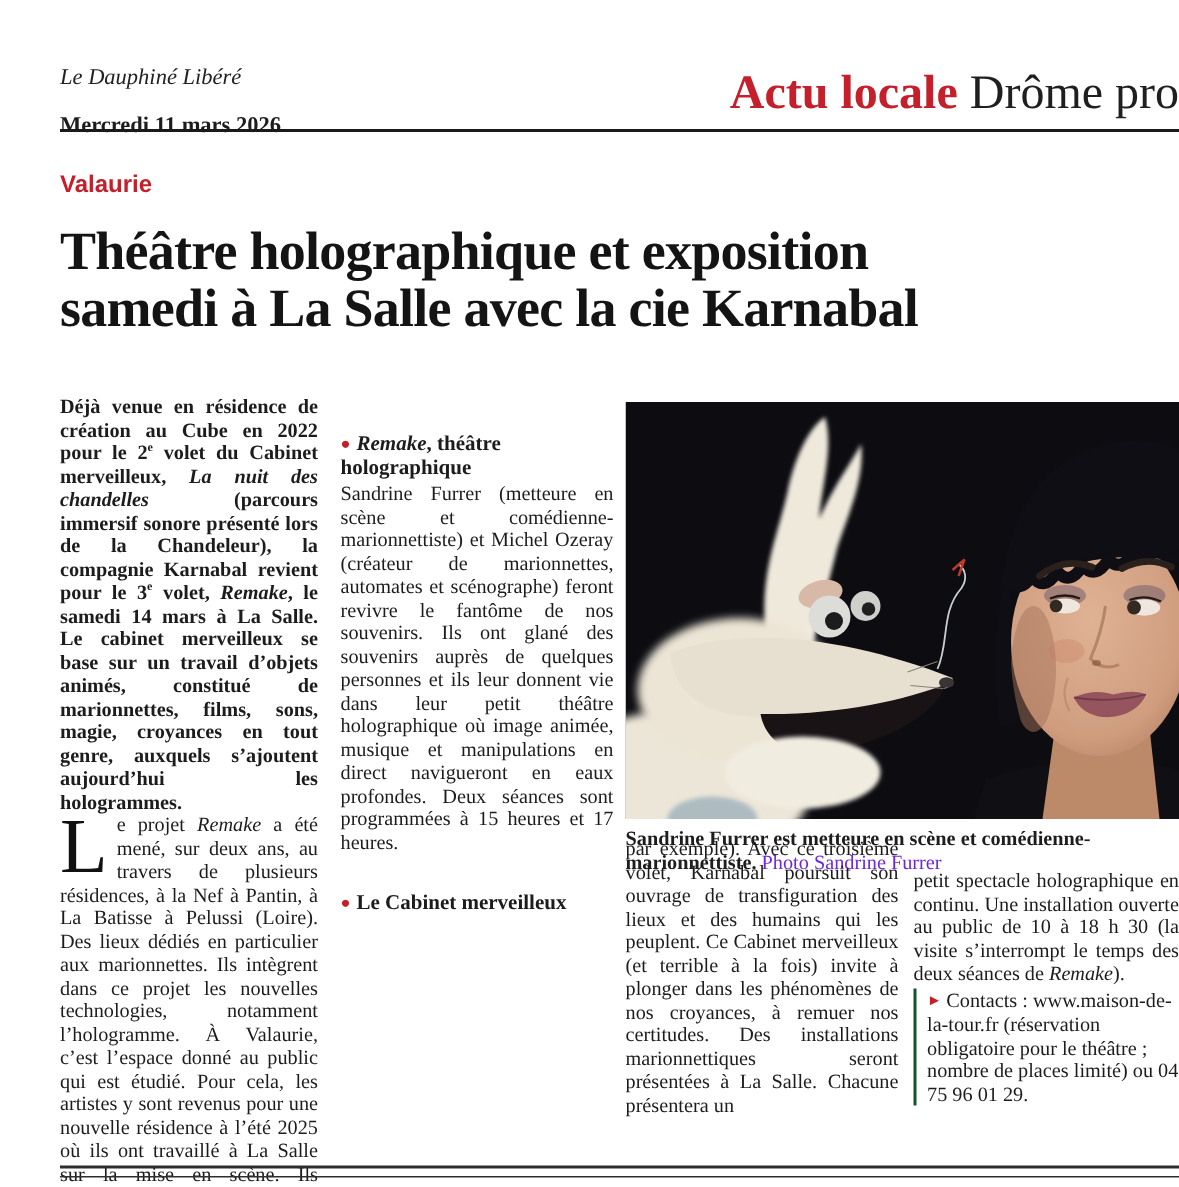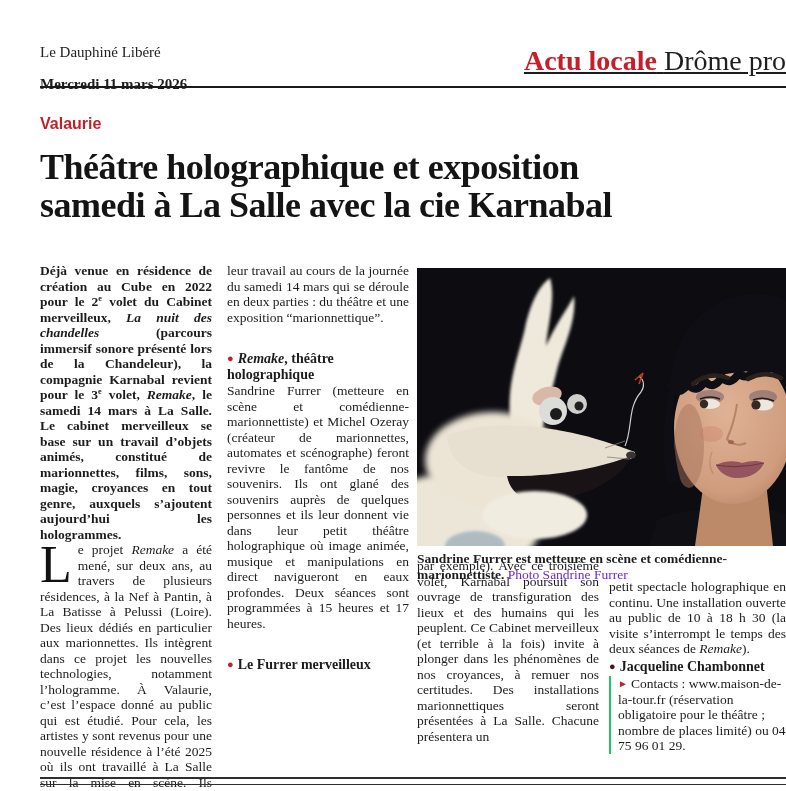--- a/index.html
+++ b/index.html
@@ -1,22 +1,22 @@
 <!DOCTYPE html>
 <html lang="fr"><head>
 <meta charset="utf-8">
 <style>
   html,body{margin:0;padding:0;background:#fff;}
   #page{position:relative;width:786px;height:791px;background:#ffffff;overflow:hidden;
         font-family:"Liberation Serif", serif;color:#1c1c1c;}
   
   .mast-left{position:absolute;left:40px;top:44px;}
-  .paper-name{font-size:15px;color:#222;}
+  .paper-name{font-style:italic;font-size:15px;color:#222;}
   .paper-date{font-weight:bold;font-size:15px;margin-top:15px;}
-  .mast-right{position:absolute;right:0;top:46px;white-space:nowrap;font-size:28px;line-height:30px;text-decoration:underline;}
+  .mast-right{position:absolute;right:0;top:46px;white-space:nowrap;font-size:32px;line-height:30px;}
   .section-label{color:#c41f2a;font-weight:bold;}
   .edition-label{color:#1f1f1f;}
   .top-rule{position:absolute;left:40px;right:0;top:86px;height:2px;background:#1a1a1a;}
   
   .kicker{position:absolute;left:40px;top:115px;font-family:"Liberation Sans",sans-serif;
           font-weight:bold;font-size:16px;color:#c41f2a;letter-spacing:0;}
   .headline{position:absolute;left:40px;top:148px;width:750px;font-weight:bold;color:#141414;
             font-size:36px;line-height:38px;letter-spacing:-0.5px;}
   .headline div{white-space:nowrap;}
   
@@ -35,21 +35,21 @@
   .bullet-dark{color:#46191c;font-size:11px;margin-right:4px;vertical-align:1px;}
   sup{font-size:60%;vertical-align:super;line-height:0;}
   
   .photo{position:absolute;left:417px;top:268px;width:369px;height:278px;}
   .photo svg{display:block;}
   .caption{position:absolute;left:417px;top:551px;width:369px;font-size:13.5px;line-height:16px;}
   .caption .cap-bold{font-weight:bold;color:#1d1d1d;}
   .caption .cap-credit{color:#6d28d9;}
   
   .byline{font-weight:bold;font-size:14px;margin-top:2px;text-align:left;}
-  .contact{border-left:2px solid #22c55e;padding-left:7px;margin-top:2px;text-align:left;}
+  .contact{border-left:2px solid #14532d;padding-left:7px;margin-top:2px;text-align:left;}
   .arrow-red{color:#c41f2a;font-size:10px;margin-right:3px;vertical-align:1px;}
   .end-rule{position:absolute;left:40px;right:0;top:777px;height:5px;
             border-top:2px solid #2e2e2e;border-bottom:1px solid #2e2e2e;}
 </style>
 </head>
 <body>
 
 <div id="page">
 
   <div class="mast-left">
@@ -67,24 +67,23 @@
     <div>Théâtre holographique et exposition</div>
     <div>samedi à La Salle avec la cie Karnabal</div>
   </div>
 
   <div class="col c1">
     <p class="para chapo">Déjà venue en résidence de création au Cube en 2022 pour le 2<sup>e</sup> volet du Cabinet merveilleux, <i>La nuit des chandelles</i> (parcours immersif sonore présenté lors de la Chandeleur), la compagnie Karnabal revient pour le 3<sup>e</sup> volet, <i>Remake</i>, le samedi 14 mars à La Salle. Le cabinet merveilleux se base sur un travail d’objets animés, constitué de marionnettes, films, sons, magie, croyances en tout genre, auxquels s’ajoutent aujourd’hui les hologrammes.</p>
     <p class="para dropcap-para"><span class="dropcap">L</span><span>e projet <i>Remake</i> a été mené, sur deux ans, au travers de plusieurs résidences, à la Nef à Pantin, à La Batisse à Pelussi (Loire). Des lieux dédiés en particulier aux marionnettes. Ils intègrent dans ce projet les nouvelles technologies, notamment l’hologramme. À Valaurie, c’est l’espace donné au public qui est étudié. Pour cela, les artistes y sont revenus pour une nouvelle résidence à l’été 2025 où ils ont travaillé à La Salle sur la mise en scène. Ils présentent une restitution de</span></p>
   </div>
 
   <div class="col c2">
-    <p class="para">leur travail au cours de la journée du samedi 14 mars qui se déroule en deux parties : du théâtre et une exposition “marionnettique”.</p>
     <div class="subhead"><span class="bullet-red">●</span><span><i>Remake</i>, théâtre holographique</span></div>
     <p class="para">Sandrine Furrer (metteure en scène et comédienne-marionnettiste) et Michel Ozeray (créateur de marionnettes, automates et scénographe) feront revivre le fantôme de nos souvenirs. Ils ont glané des souvenirs auprès de quelques personnes et ils leur donnent vie dans leur petit théâtre holographique où image animée, musique et manipulations en direct navigueront en eaux profondes. Deux séances sont programmées à 15 heures et 17 heures.</p>
-    <div class="subhead"><span class="bullet-red">●</span><span>Le Furrer merveilleux</span></div>
+    <div class="subhead"><span class="bullet-red">●</span><span>Le Cabinet merveilleux</span></div>
   </div>
 
   <div class="photo">
     <svg width="369" height="278" viewBox="0 0 369 278" xmlns="http://www.w3.org/2000/svg">
       <defs>
         <radialGradient id="faceGrad" cx="45%" cy="40%" r="75%">
           <stop offset="0%" stop-color="#e0b294"></stop>
           <stop offset="70%" stop-color="#cf9c7e"></stop>
           <stop offset="100%" stop-color="#b07b60"></stop>
         </radialGradient>
@@ -147,18 +146,17 @@
     <span class="cap-bold">Sandrine Furrer est metteure en scène et comédienne-marionnettiste.</span>
     <span class="cap-credit">Photo Sandrine Furrer</span>
   </div>
 
   <div class="col c3">
     <p class="para">par exemple). Avec ce troisième volet, Karnabal poursuit son ouvrage de transfiguration des lieux et des humains qui les peuplent. Ce Cabinet merveilleux (et terrible à la fois) invite à plonger dans les phénomènes de nos croyances, à remuer nos certitudes. Des installations marionnettiques seront présentées à La Salle. Chacune présentera un</p>
   </div>
 
   <div class="col c4">
     <p class="para">petit spectacle holographique en continu. Une installation ouverte au public de 10 à 18 h 30 (la visite s’interrompt le temps des deux séances de <i>Remake</i>).</p>
-    <div class="byline"><span class="bullet-dark">●</span><span>Jacqueline Chambonnet</span></div>
     <div class="contact"><span class="arrow-red">►</span><span>Contacts : www.maison-de-la-tour.fr (réservation obligatoire pour le théâtre ; nombre de places limité) ou 04 75 96 01 29.</span></div>
   </div>
 
   <div class="end-rule"></div>
 </div>
 
 </body></html>

